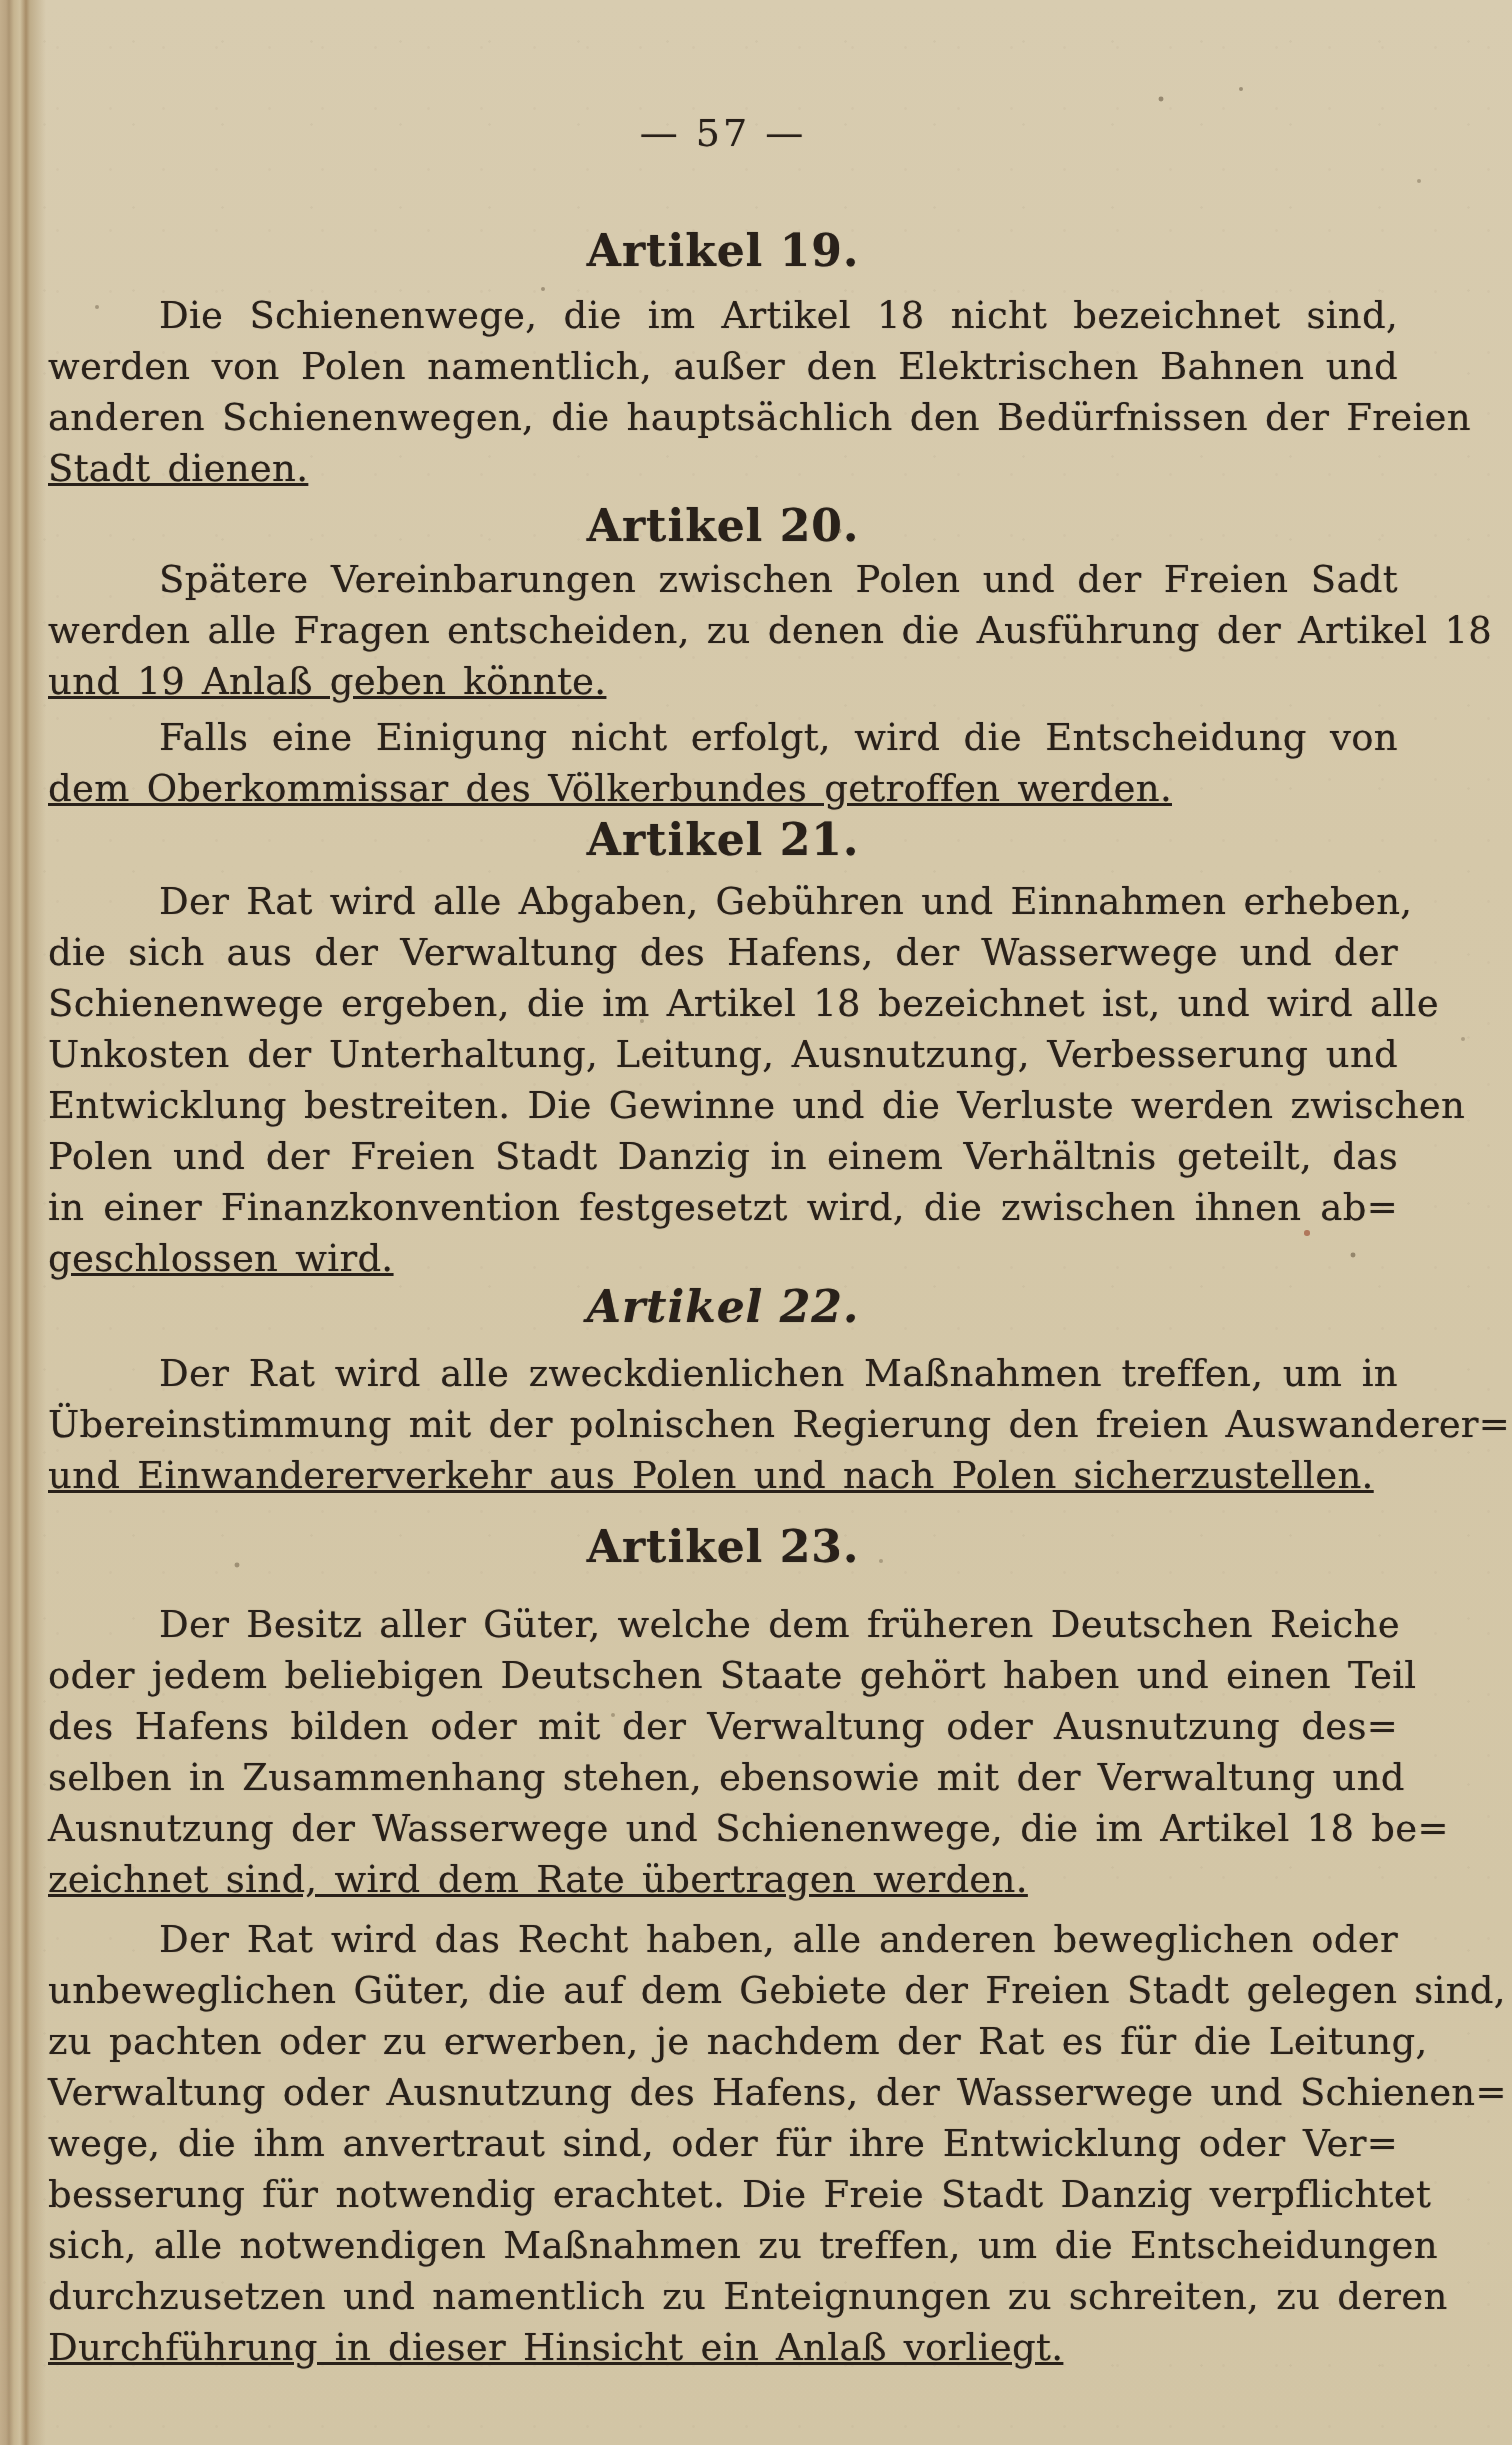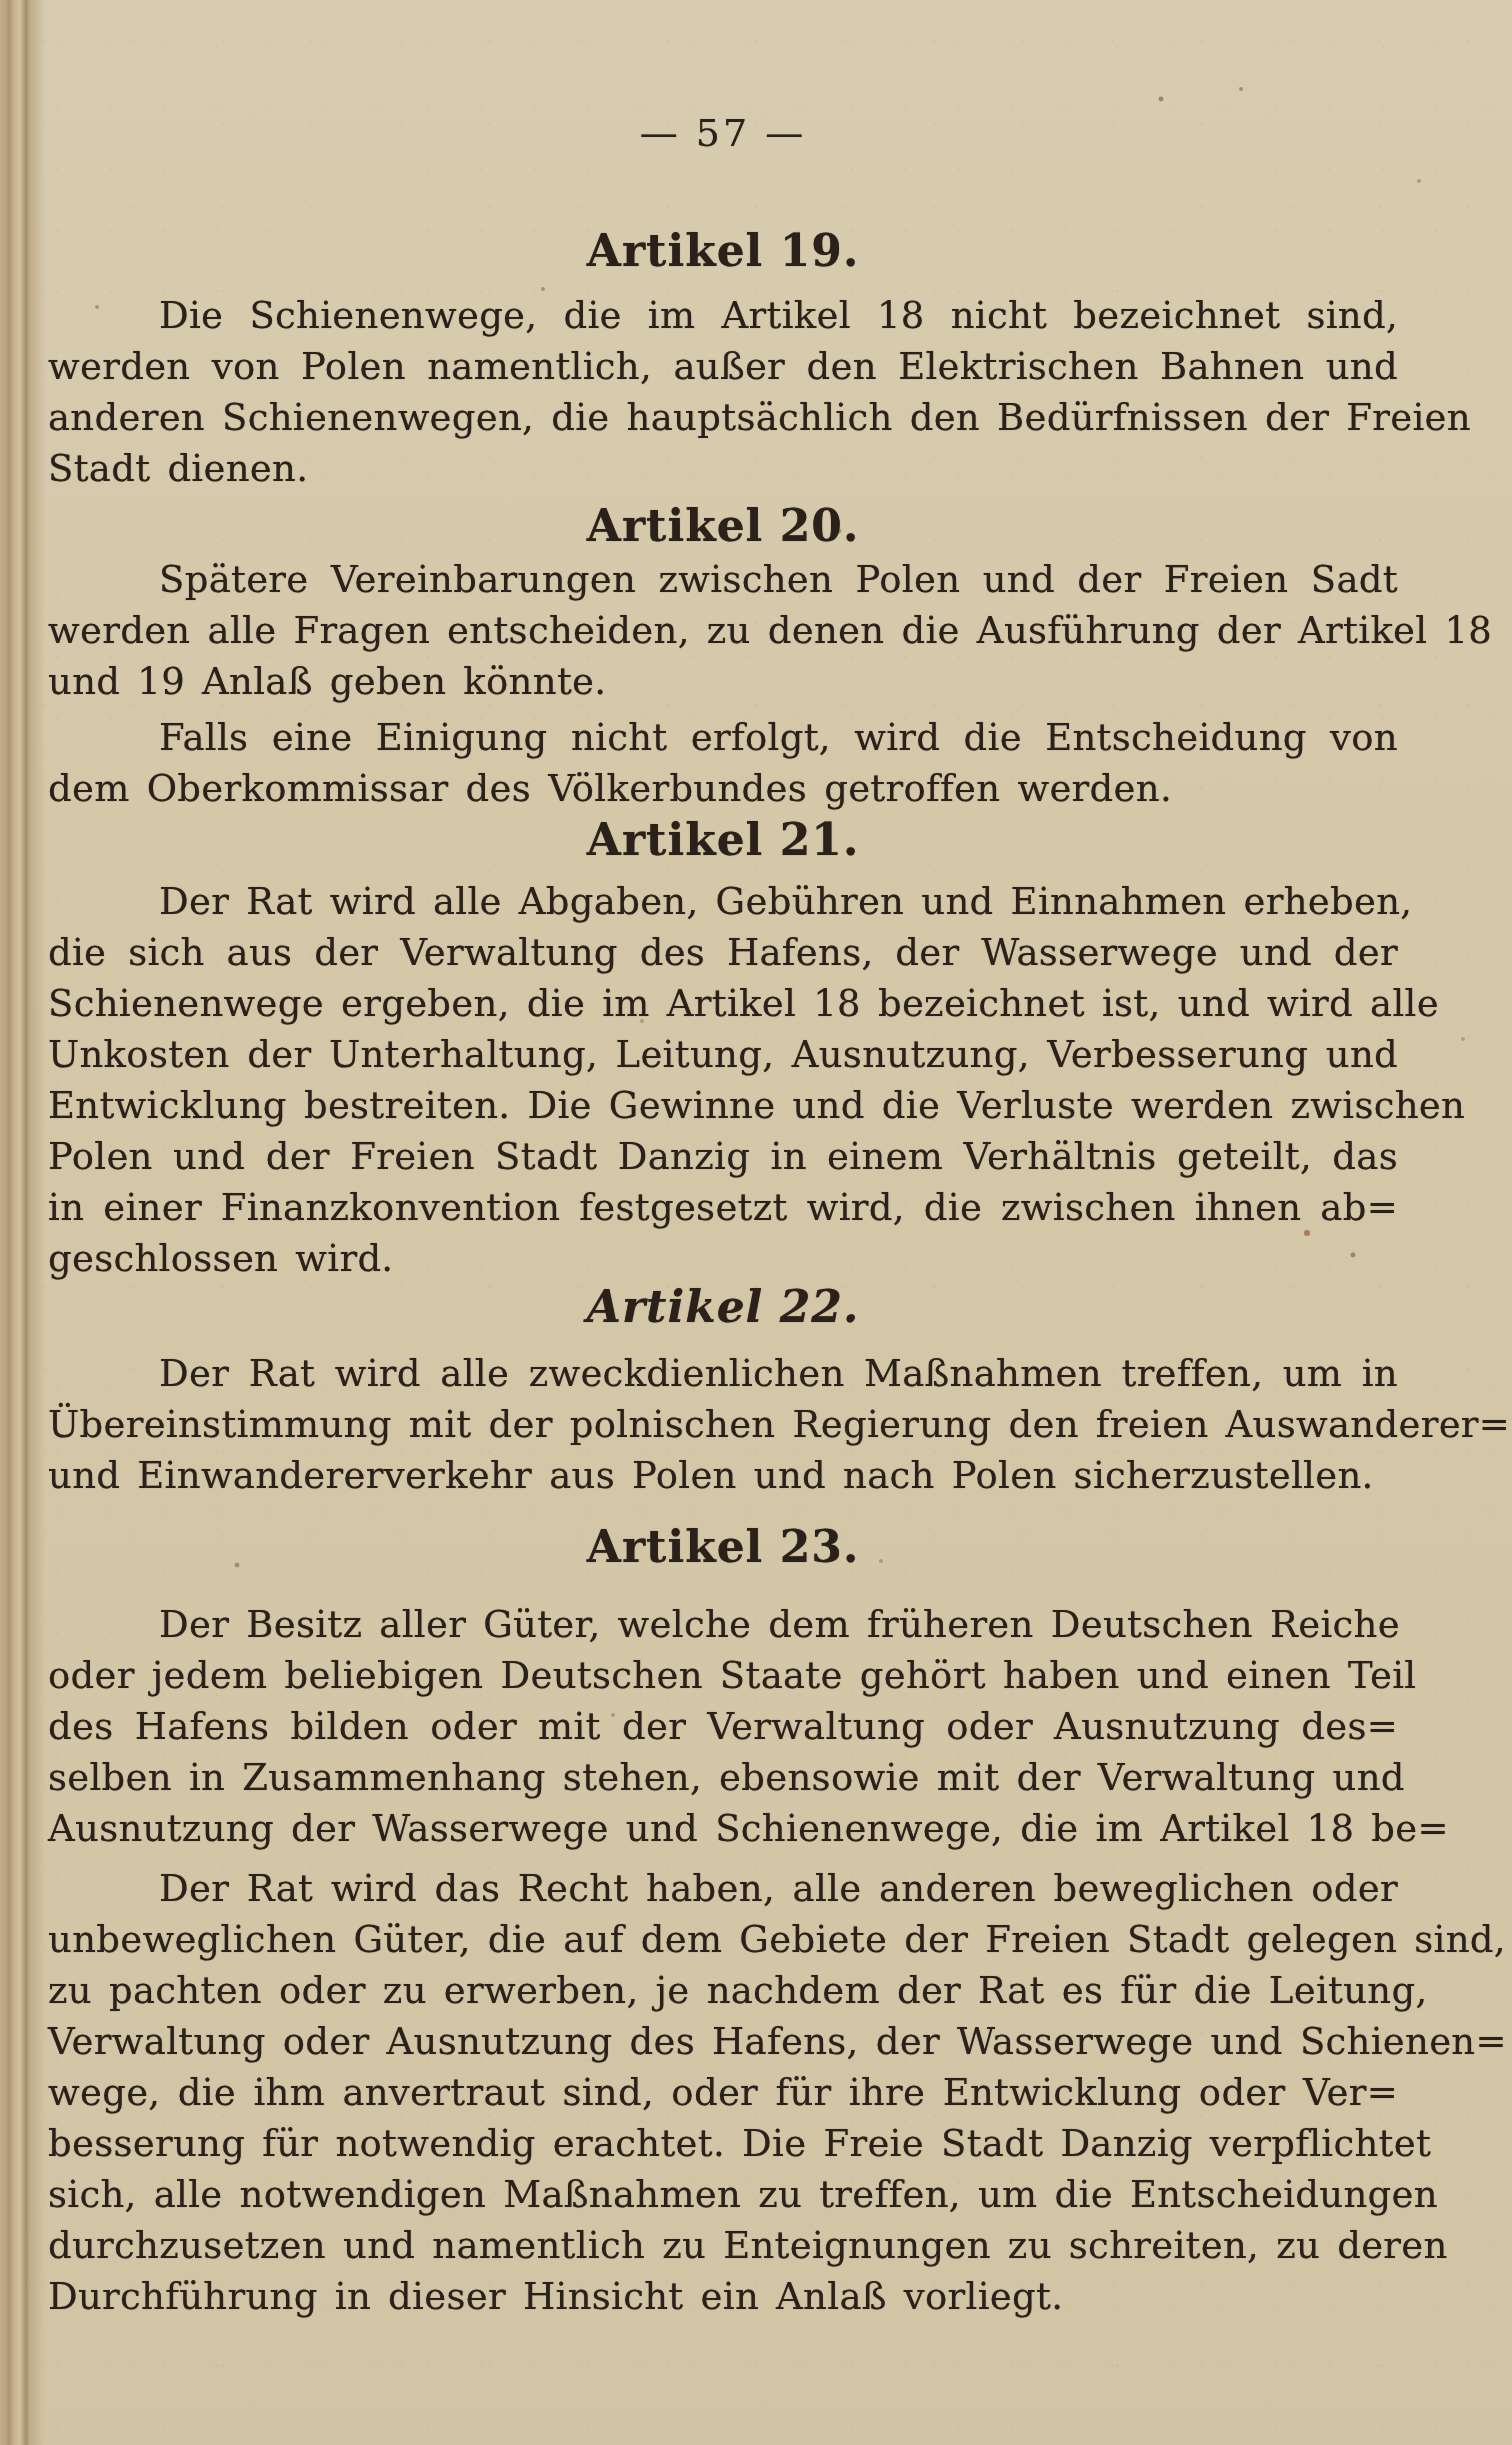--- a/index.html
+++ b/index.html
@@ -93,21 +93,21 @@
     font-size: 37px;
     line-height: 51px;
     word-spacing: 5px;
     letter-spacing: .3px;
     text-align: justify;
     text-align-last: justify;
     text-shadow: 0 0 1px rgba(41,33,26,.55);
     white-space: nowrap; 
   }
   .line.first { text-indent: 111px; }
-  .line.last  { text-align-last: left; }
+  .line.last  { text-align-last: left; text-decoration: underline; }
 
   
   #article-0 .article-heading { margin-top: 70px; }
   #article-0-p-0 { margin-top: 13px; }
   #article-1 .article-heading { margin-top: 6px; }
   #article-1-p-0 { margin-top: 2px; }
   #article-1-p-1 { margin-top: 5px; }
   #article-2 .article-heading { }
   #article-2-p-0 { margin-top: 10px; }
   #article-3 .article-heading { margin-top: -3px; font-style: italic; }
@@ -171,20 +171,21 @@
         </div>
       </section>
       <section id="article-4">
         <h2 class="article-heading">Artikel 23.</h2>
         <div class="paragraph" id="article-4-p-0">
           <div class="line first">Der Besitz aller Güter, welche dem früheren Deutschen Reiche</div>
           <div class="line">oder jedem beliebigen Deutschen Staate gehört haben und einen Teil</div>
           <div class="line">des Hafens bilden oder mit der Verwaltung oder Ausnutzung des=</div>
           <div class="line">selben in Zusammenhang stehen, ebensowie mit der Verwaltung und</div>
           <div class="line">Ausnutzung der Wasserwege und Schienenwege, die im Artikel 18 be=</div>
+          <div class="line last">zeichnet sind, wird dem Rate übertragen werden.</div>
         </div>
         <div class="paragraph" id="article-4-p-1">
           <div class="line first">Der Rat wird das Recht haben, alle anderen beweglichen oder</div>
           <div class="line">unbeweglichen Güter, die auf dem Gebiete der Freien Stadt gelegen sind,</div>
           <div class="line">zu pachten oder zu erwerben, je nachdem der Rat es für die Leitung,</div>
           <div class="line">Verwaltung oder Ausnutzung des Hafens, der Wasserwege und Schienen=</div>
           <div class="line">wege, die ihm anvertraut sind, oder für ihre Entwicklung oder Ver=</div>
           <div class="line">besserung für notwendig erachtet.  Die Freie Stadt Danzig verpflichtet</div>
           <div class="line">sich, alle notwendigen Maßnahmen zu treffen, um die Entscheidungen</div>
           <div class="line">durchzusetzen und namentlich zu Enteignungen zu schreiten, zu deren</div>

